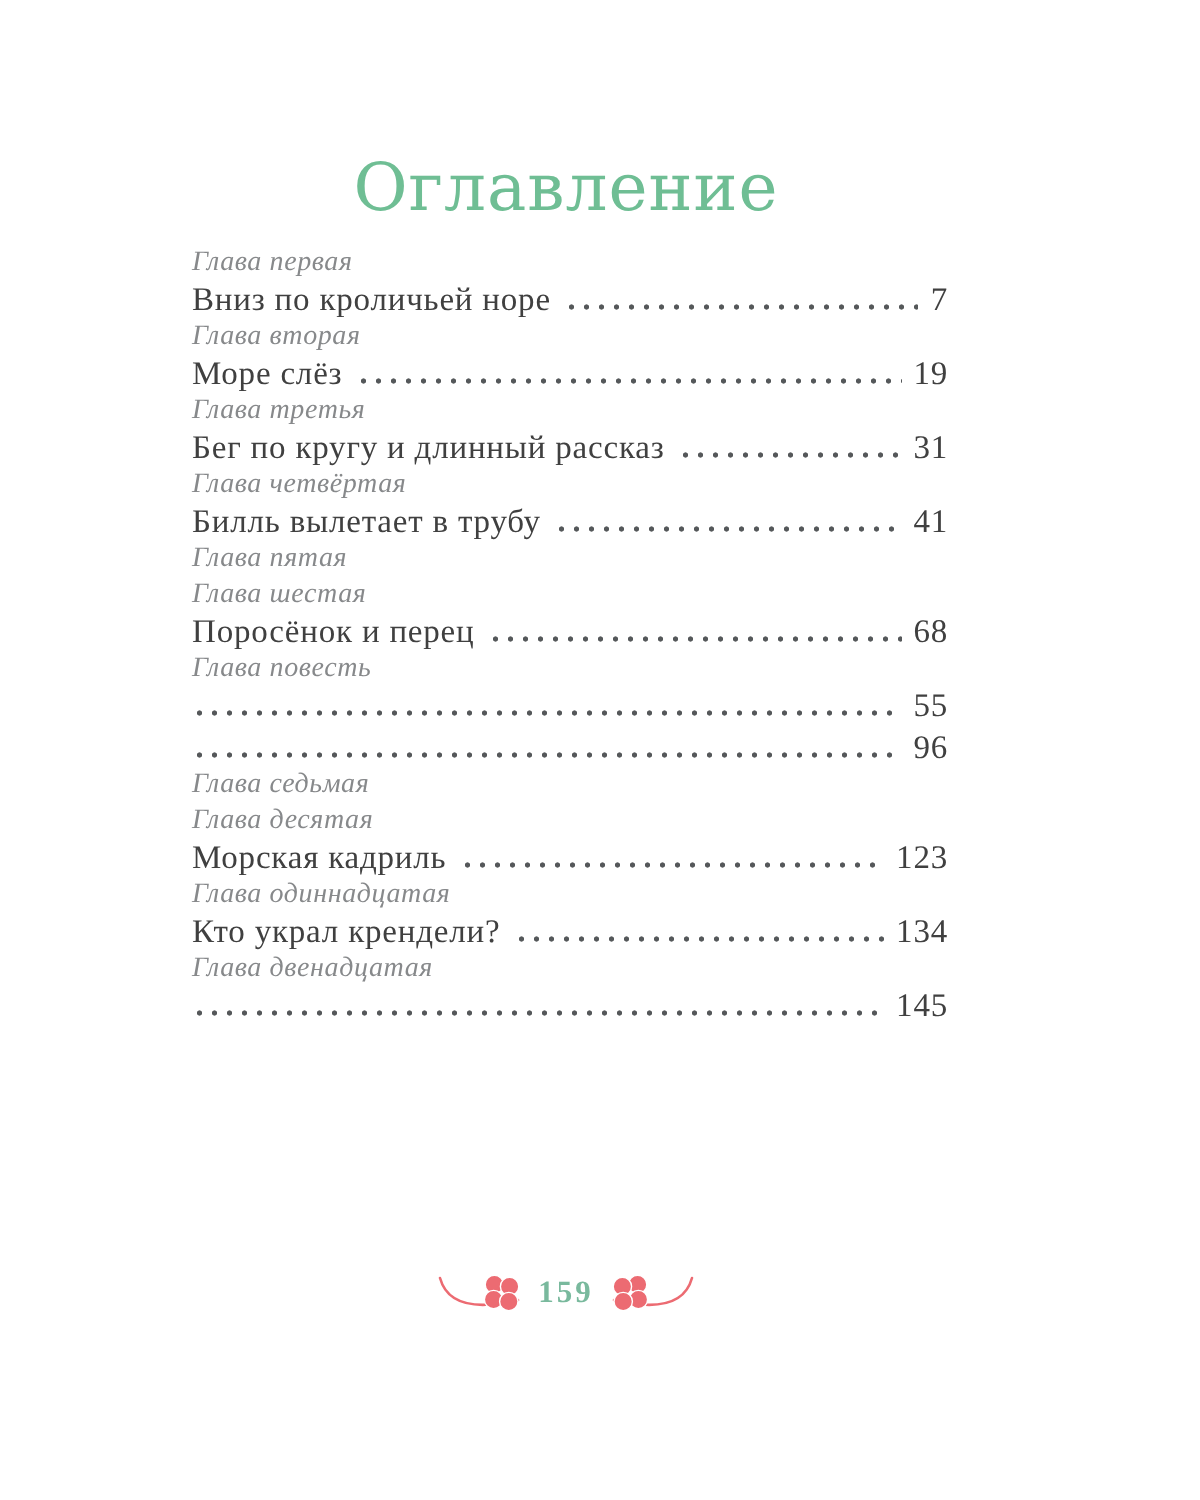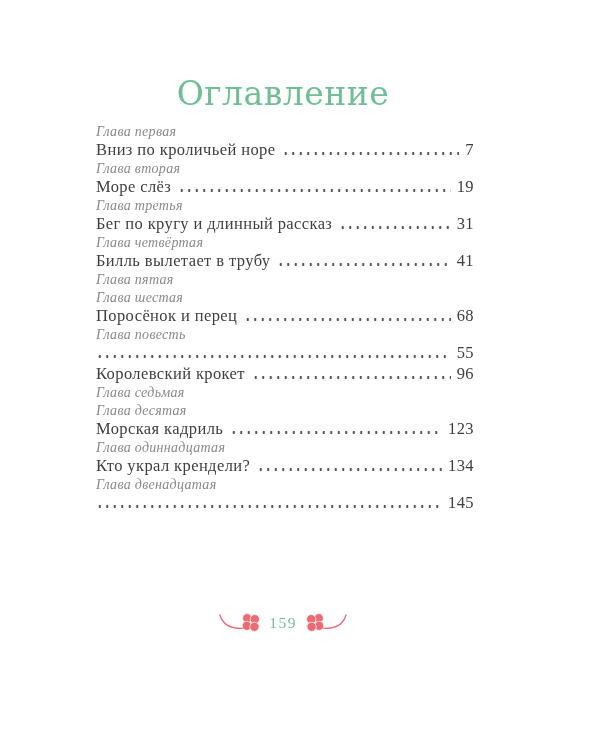--- a/index.html
+++ b/index.html
@@ -53,25 +53,26 @@
     align-self: flex-end;
     margin: 0 6px 3px 0;
     background-image: radial-gradient(circle, #55585a 1.15px, rgba(0,0,0,0) 1.45px);
     background-size: 7.5px 5px;
     background-position: 0 100%;
     background-repeat: repeat-x;
   }
   .entry-page { text-align: right; white-space: nowrap; }
   .footer {
     position: absolute;
-    top: 606px; left: 0;
+    top: 630px; left: 0;
     width: 566px;
     display: flex;
     justify-content: center;
     align-items: center;
+    font-weight: bold;
   }
   .folio-number {
     font-size: 15.5px;
     letter-spacing: 1.5px;
     color: #79b99d;
     margin: 0 5px;
     padding-top: 2px;
   }
   .ornament-svg { display: block; }
   .mirrored { transform: scaleX(-1); }
@@ -136,21 +137,20 @@
     <div class="entry">
       <div class="entry-label">Глава повесть</div>
       <div class="entry-line">
         <span class="leader"></span>
         <span class="entry-page">55</span>
       </div>
     </div>
 
     <div class="entry">
       <div class="entry-line">
-        <span class="entry-title">Королевский крокет</span>
         <span class="leader"></span>
         <span class="entry-page">96</span>
       </div>
     </div>
 
     <div class="entry">
       <div class="entry-label">Глава седьмая</div>
     </div>
 
     <div class="entry">

